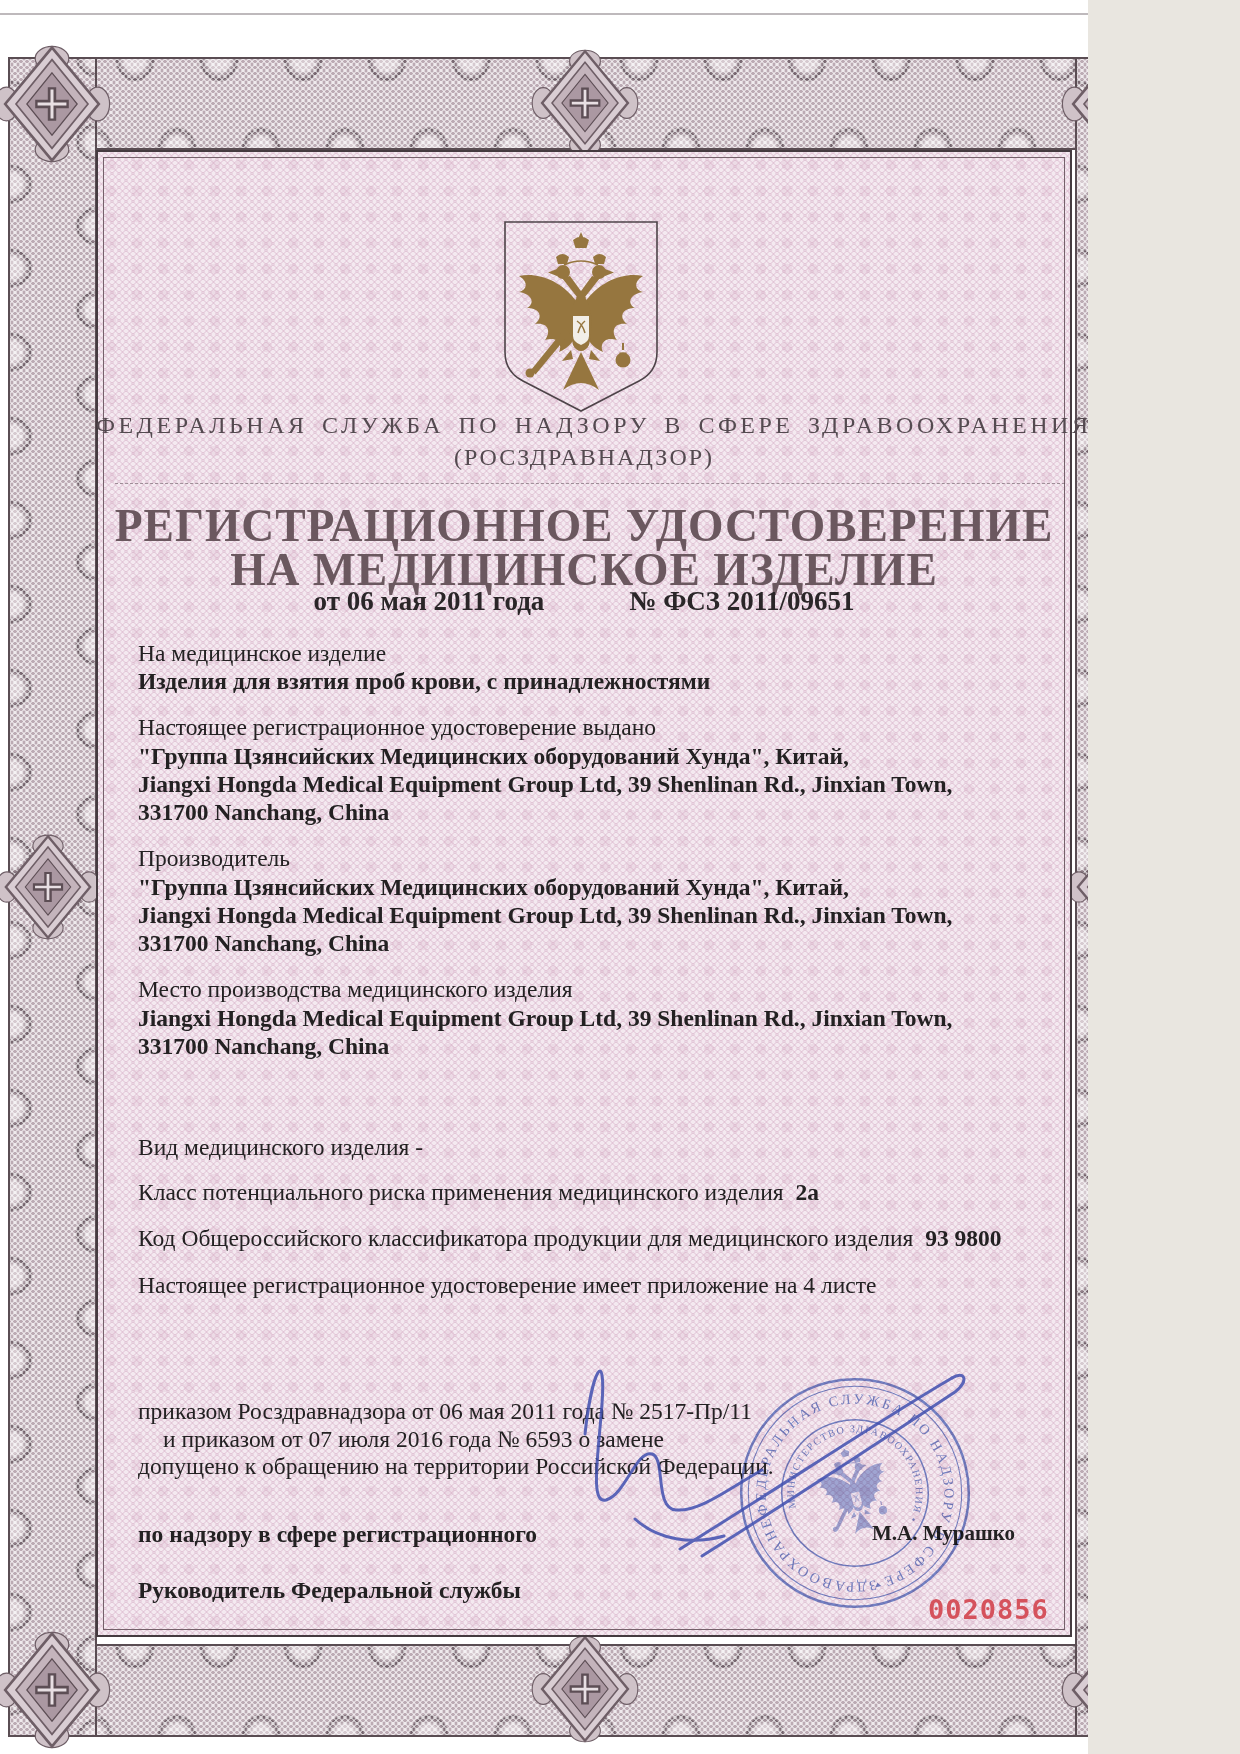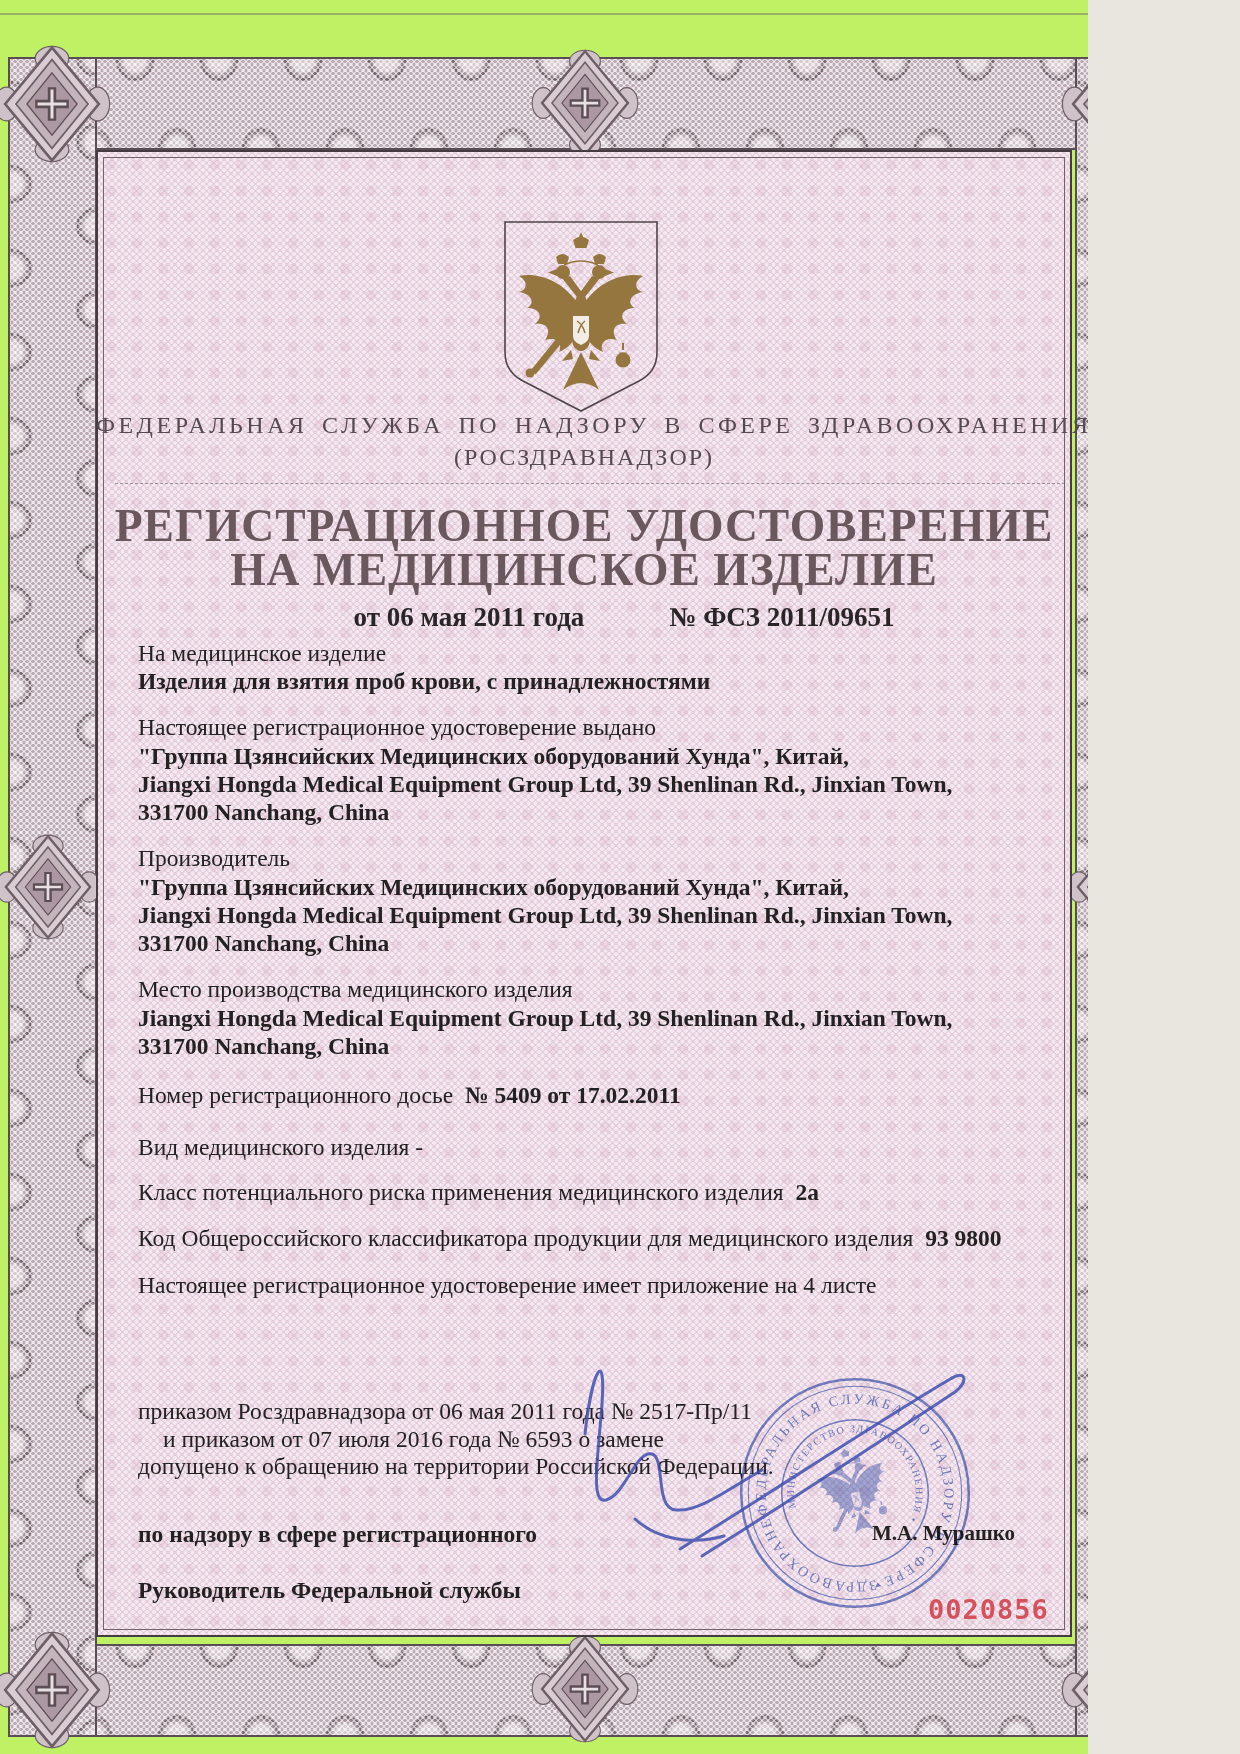--- a/index.html
+++ b/index.html
@@ -1,17 +1,17 @@
 <!DOCTYPE html>
 <html><head>
 <meta charset="utf-8">
 <title>Регистрационное удостоверение</title>
 <style>
   html,body{margin:0;padding:0;background:#e9e6e0;}
-  .page{position:relative;width:1088px;height:1754px;background:#bef264;overflow:hidden;
+  .page{position:relative;width:1088px;height:1754px;background:#ffffff;overflow:hidden;
         font-family:"Liberation Serif","DejaVu Serif",serif;color:#1f1d1e;}
   .scanline{position:absolute;left:0;top:13px;width:1240px;height:2px;background:rgba(110,100,106,.45);}
   .paper-edge{position:absolute;top:0;left:1203px;width:1px;height:1754px;background:rgba(130,120,118,.35);}
 
   
   .band{position:absolute;background-color:#bcabb4;box-shadow:inset 0 0 0 1px #5a4d53;border:1px solid #5a4d53;box-sizing:border-box;}
   .band-h{background-image:
       repeating-linear-gradient(45deg, rgba(255,255,255,.5) 0 1px, rgba(255,255,255,0) 1px 3.5px),
       repeating-linear-gradient(-45deg, rgba(255,255,255,.5) 0 1px, rgba(255,255,255,0) 1px 3.5px),
       radial-gradient(ellipse 34px 40px at 50% 0%, #d6cad0 0 32%, #9b8a93 46%, #6f5f68 54%, #c3b3bb 61%, rgba(0,0,0,0) 65%),
@@ -144,45 +144,41 @@
     <path d="M5 2 H157 V132 q0 20 -18 29 L81 191 L23 161 Q5 152 5 132 Z" fill="none" stroke="#4e4449" stroke-width="1.6"></path>
     <use href="#eagle" x="1" y="12" width="160" height="170" style="color:#96763f"></use>
   </svg>
 
   <div class="t center org" style="top:412px;">ФЕДЕРАЛЬНАЯ СЛУЖБА ПО НАДЗОРУ В СФЕРЕ ЗДРАВООХРАНЕНИЯ</div>
   <div class="t center org2" style="top:444px;">(РОСЗДРАВНАДЗОР)</div>
   <div class="dash-sep"></div>
 
   <div class="t center doctitle" style="top:498px;">РЕГИСТРАЦИОННОЕ УДОСТОВЕРЕНИЕ</div>
   <div class="t center doctitle" style="top:542px;">НА МЕДИЦИНСКОЕ ИЗДЕЛИЕ</div>
-  <div class="t center dateline" style="top:602px;padding-left:40px;">
+  <div class="t center dateline" style="top:586px;">
     <span>от  06 мая 2011 года</span><span style="display:inline-block;width:85px;"></span><span>№  ФСЗ 2011/09651</span>
   </div>
 
   <div class="t body-line" style="top:640px;">На медицинское изделие</div>
   <div class="t body-line b" style="top:668px;">Изделия для взятия проб крови, с принадлежностями</div>
 
   <div class="t body-line" style="top:714px;">Настоящее регистрационное удостоверение выдано</div>
   <div class="t body-line b" style="top:743px;">"Группа Цзянсийских Медицинских оборудований Хунда", Китай,</div>
   <div class="t body-line b" style="top:771px;">Jiangxi Hongda Medical Equipment Group Ltd, 39 Shenlinan Rd., Jinxian Town,</div>
   <div class="t body-line b" style="top:799px;">331700 Nanchang, China</div>
 
   <div class="t body-line" style="top:845px;">Производитель</div>
   <div class="t body-line b" style="top:874px;">"Группа Цзянсийских Медицинских оборудований Хунда", Китай,</div>
   <div class="t body-line b" style="top:902px;">Jiangxi Hongda Medical Equipment Group Ltd, 39 Shenlinan Rd., Jinxian Town,</div>
   <div class="t body-line b" style="top:930px;">331700 Nanchang, China</div>
 
   <div class="t body-line" style="top:976px;">Место производства медицинского изделия</div>
   <div class="t body-line b" style="top:1005px;">Jiangxi Hongda Medical Equipment Group Ltd, 39 Shenlinan Rd., Jinxian Town,</div>
   <div class="t body-line b" style="top:1033px;">331700 Nanchang, China</div>
 
-  <div class="t body-line" style="top:1082px;">
-    <span>Номер регистрационного досье</span>
-    <span class="b" style="margin-left:6px;">№ 5409 от 17.02.2011</span>
-  </div>
 
   <div class="t body-line" style="top:1134px;">Вид медицинского изделия -</div>
 
   <div class="t body-line" style="top:1179px;">
     <span>Класс потенциального риска применения медицинского изделия</span>
     <span class="b" style="margin-left:6px;">2а</span>
   </div>
 
   <div class="t body-line" style="top:1225px;">
     <span>Код Общероссийского классификатора продукции для медицинского изделия</span>

